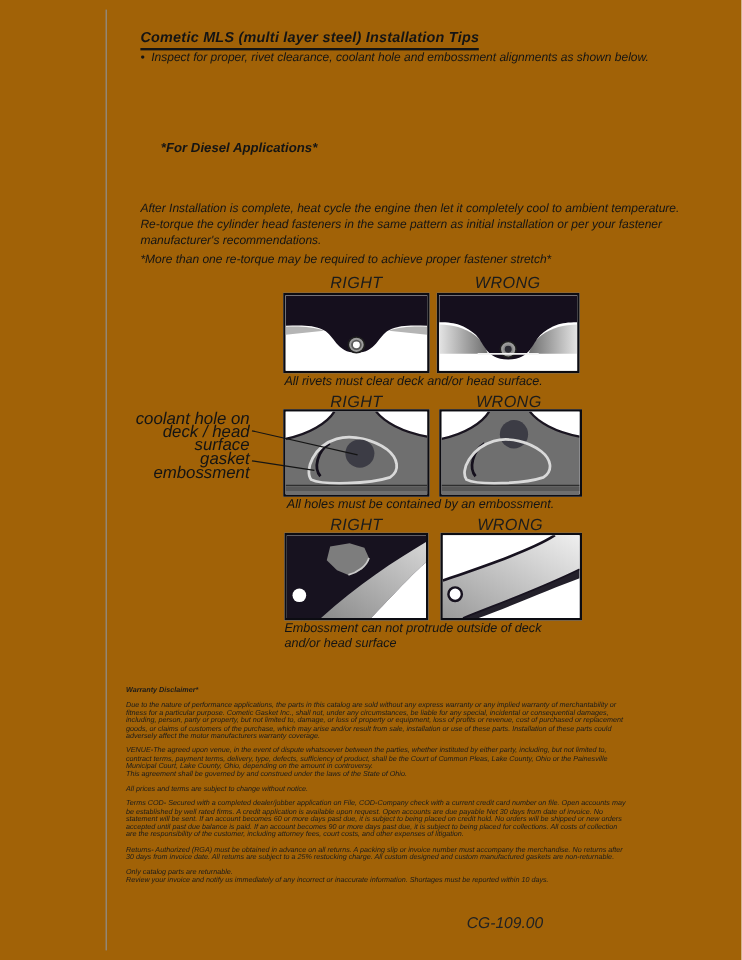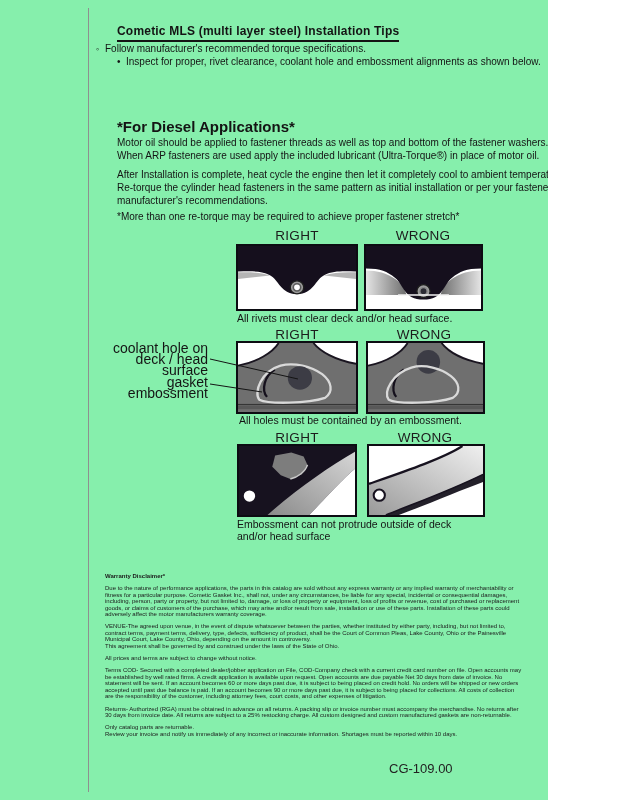--- a/index.html
+++ b/index.html
@@ -1,27 +1,27 @@
 <!DOCTYPE html>
 <html><head>
 <meta charset="utf-8">
 <style>
   html,body{margin:0;padding:0;background:#fff;}
-  .page{position:relative;width:548px;height:800px;background:#86efac;overflow:hidden;
-        font-family:"Liberation Sans",sans-serif;color:#141414;}
+  .page{position:relative;width:618px;height:800px;background:#a16207;overflow:hidden;
+        font-family:"Liberation Sans",sans-serif;color:#141414;font-style:italic;}
   .abs{position:absolute;}
   .vrule{position:absolute;left:88px;top:8px;width:1px;height:784px;background:#8f8f8f;}
   .title{left:117px;top:24px;font-size:12px;font-weight:bold;letter-spacing:.2px;
          border-bottom:2px solid #141414;padding-bottom:2px;}
   .bullets{left:96px;top:43px;font-size:10px;line-height:12.8px;}
   .bullet{position:relative;padding-left:9px;}
   .bullet::before{content:"\25E6";position:absolute;left:0;top:0;font-size:9px;}
   .subbullet{position:relative;margin-left:21px;padding-left:9px;}
   .subbullet::before{content:"\2022";position:absolute;left:0;top:0;}
-  .h2{left:117px;top:118px;font-size:15px;font-weight:bold;}
+  .h2{left:134px;top:118px;font-size:11px;font-weight:bold;}
   .body-p{left:117px;width:458px;font-size:10px;line-height:13px;}
   .p1{top:136px;}
   .p2{top:168px;}
   .p3{top:210px;}
   .dg-label{position:absolute;width:70px;text-align:center;font-size:13.5px;color:#1c1c1c;letter-spacing:.3px;}
   .dg-box{position:absolute;border:2px solid #0c0c12;box-sizing:border-box;background:#fff;}
   .dg-box svg{display:block;width:100%;height:100%;}
   .caption{position:absolute;font-size:10.5px;line-height:11.5px;color:#141414;}
   .side-label{position:absolute;font-size:14px;text-align:right;line-height:11px;}
   .fineprint{left:105px;top:573px;width:418px;font-size:6px;line-height:6.4px;color:#1b1b1b;}
@@ -33,26 +33,24 @@
 </head>
 <body>
 
 <div class="page">
 
   <div class="vrule"></div>
 
   <div class="abs title">Cometic MLS (multi layer steel) Installation Tips</div>
 
   <div class="abs bullets">
-    <div class="bullet">Follow manufacturer's recommended torque specifications.</div>
     <div class="subbullet">Inspect for proper, rivet clearance, coolant hole and embossment alignments as shown below.</div>
   </div>
 
   <div class="abs h2">*For Diesel Applications*</div>
-  <div class="abs body-p p1">Motor oil should be applied to fastener threads as well as top and bottom of the fastener washers. When ARP fasteners are used apply the included lubricant (Ultra-Torque®) in place of motor oil.</div>
   <div class="abs body-p p2">After Installation is complete, heat cycle the engine then let it completely cool to ambient temperature. Re-torque the cylinder head fasteners in the same pattern as initial installation or per your fastener manufacturer's recommendations.</div>
   <div class="abs body-p p3">*More than one re-torque may be required to achieve proper fastener stretch*</div>
 
   <div class="dg-label" style="left:262px;top:228px;">RIGHT</div>
   <div class="dg-label" style="left:388px;top:228px;">WRONG</div>
 
   <div class="dg-box" style="left:236px;top:244px;width:122px;height:67px;">
     <svg viewBox="0 0 122 67" preserveAspectRatio="none">
       <rect x="0" y="0" width="122" height="67" fill="#ffffff"></rect>
       <path d="M0,28 C12,27.5 24,28 33,31.5 L0,35 Z" fill="#b5b5b5"></path>

